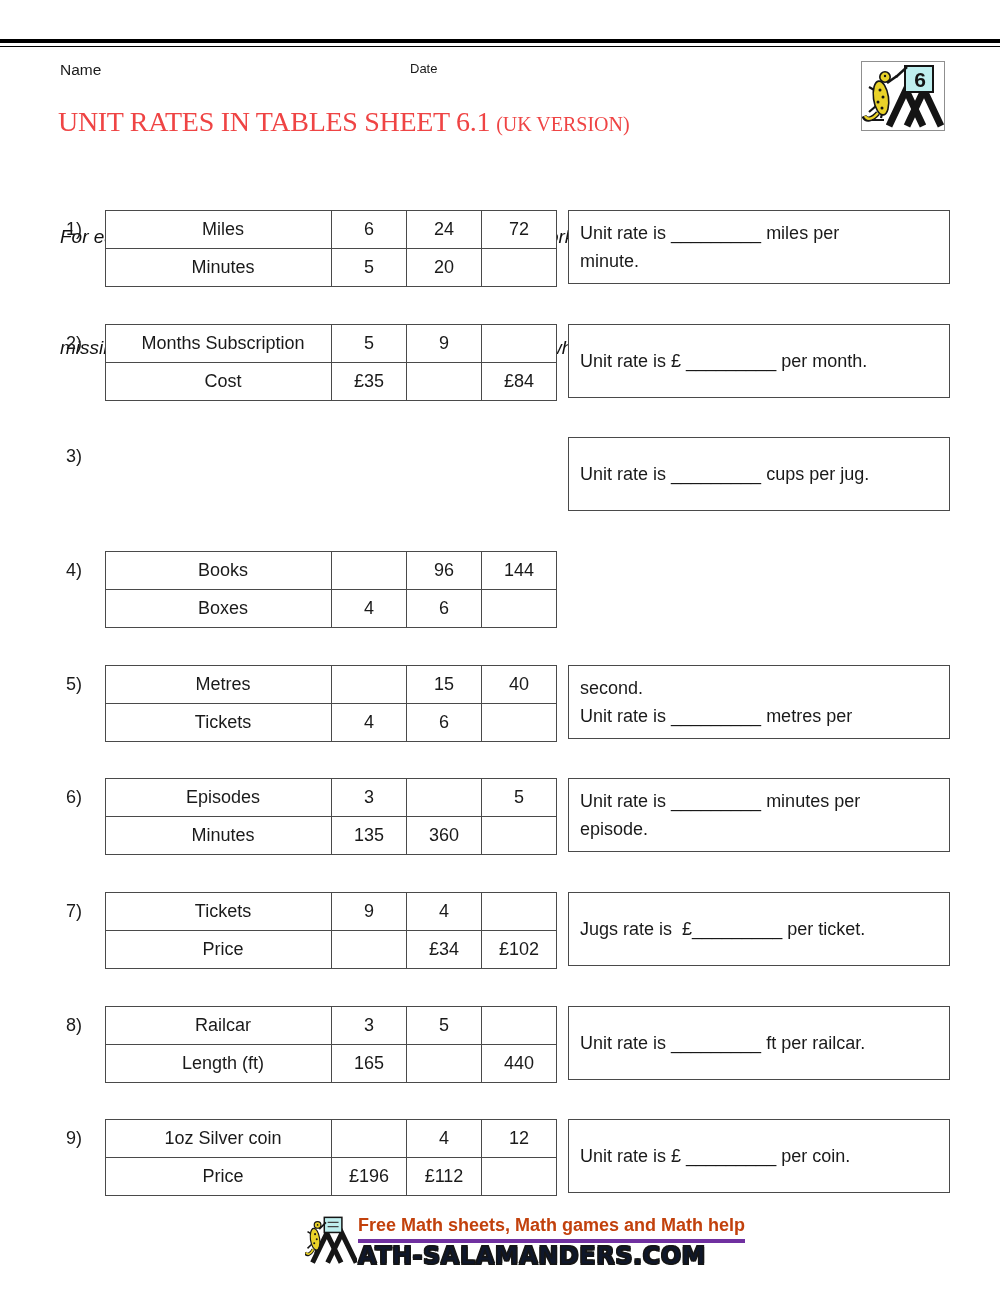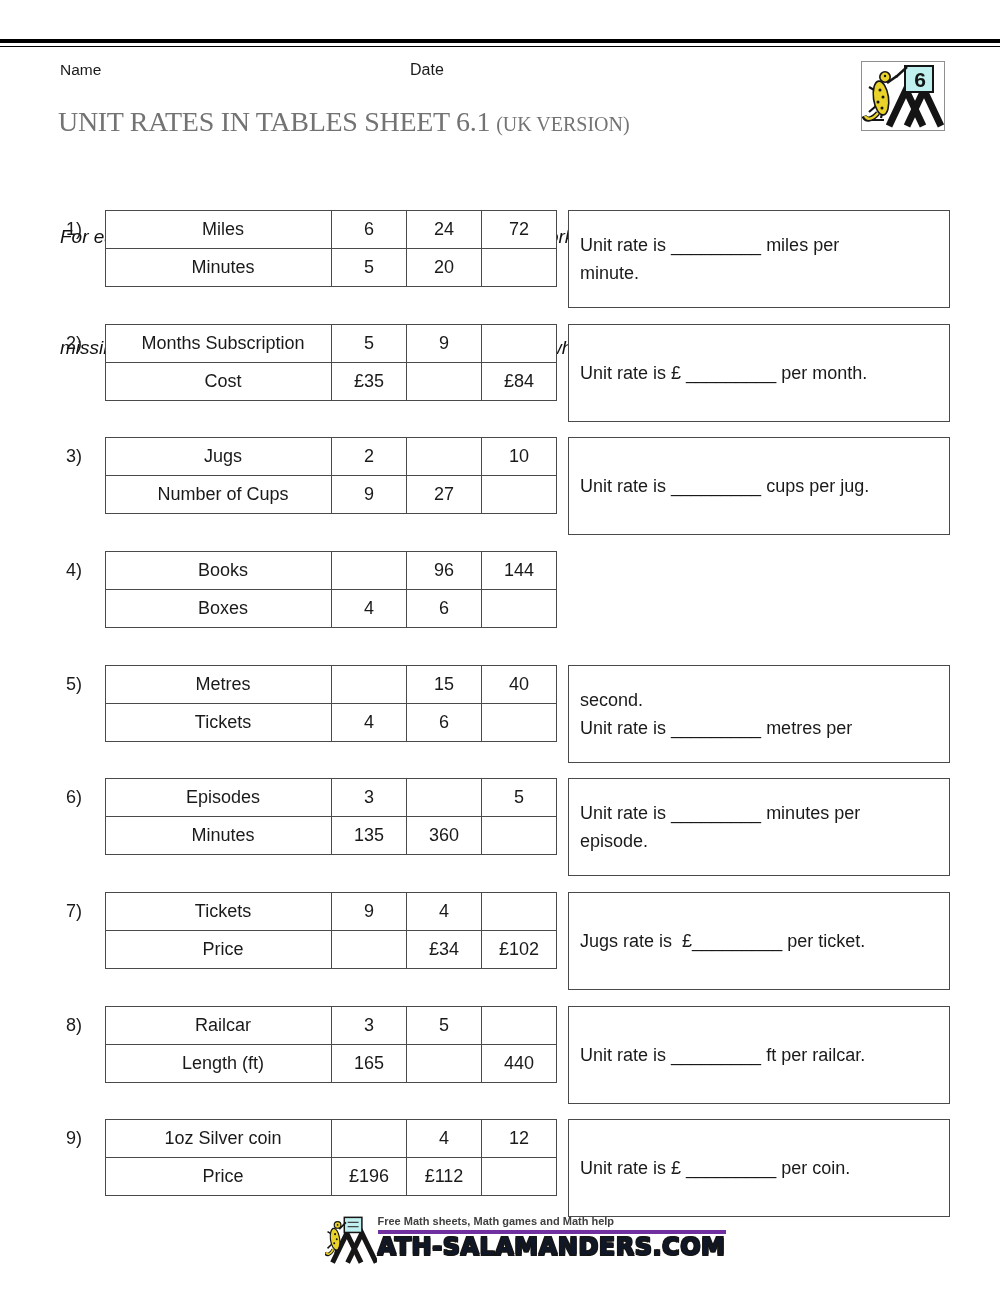--- a/index.html
+++ b/index.html
@@ -4,60 +4,60 @@
 <style>
   html,body{margin:0;padding:0;background:#fff;}
   .page{position:relative;width:1000px;height:1294px;background:#ffffff;
         font-family:"Liberation Sans",sans-serif;color:#1a1a1a;overflow:hidden;}
 
   
   .toprule{position:absolute;left:0;top:39px;width:1000px;height:3px;
            border-top:4px solid #000;border-bottom:1px solid #000;}
 
   .name-label{position:absolute;left:60px;top:61px;font-size:15.5px;}
-  .date-label{position:absolute;left:410px;top:61px;font-size:16px;}
+  .date-label{position:absolute;left:410px;top:61px;font-size:13px;}
 
   
   .badge{position:absolute;left:861px;top:61px;width:82px;height:68px;
          border:1px solid #8f8f8f;background:#fff;}
   .badge svg{display:block;}
 
   .title{position:absolute;left:58px;top:106px;font-family:"Liberation Serif",serif;
-         font-size:28px;color:#737373;letter-spacing:-0.3px;white-space:nowrap;}
+         font-size:28px;color:#ef4444;letter-spacing:-0.3px;white-space:nowrap;}
   .title .suffix{font-size:20px;margin-left:6px;letter-spacing:0;}
 
   .instructions{position:absolute;left:60px;top:144px;font-style:italic;
                 font-size:19px;line-height:37px;color:#111;white-space:pre-wrap;}
 
   
   .qgroup{position:absolute;left:0;width:1000px;height:80px;}
   .qg0{top:210px}.qg1{top:324px}.qg2{top:437px}.qg3{top:551px}.qg4{top:665px}
   .qg5{top:778px}.qg6{top:892px}.qg7{top:1006px}.qg8{top:1119px}
 
   .qnum{position:absolute;left:66px;top:0;width:34px;height:39px;line-height:39px;
         font-size:18px;}
   table.qtable{position:absolute;left:105px;top:0;border-collapse:collapse;
                table-layout:fixed;width:440px;background:#fff;}
   .qtable td{border:1px solid #4a4a4a;height:37px;font-size:18px;color:#1a1a1a;
              padding:0;overflow:hidden;}
   td.lbl{width:216px;text-align:center;padding-left:9px;}
   td.val{width:74px;text-align:center;}
 
-  .ansbox{position:absolute;left:568px;top:0;width:382px;height:98px;
+  .ansbox{position:absolute;left:568px;top:0;width:382px;height:74px;
           border:1px solid #4a4a4a;box-sizing:border-box;background:#fff;
           display:flex;flex-direction:column;justify-content:center;
           padding-left:11px;padding-right:6px;}
   .ansline{font-size:18px;line-height:28px;white-space:pre-wrap;}
 
   
   .footer{position:absolute;left:25px;top:1210px;width:1000px;
           display:flex;justify-content:center;align-items:flex-start;}
   .flogo{width:52px;height:56px;margin-top:2px;flex:none;}
   .fcol{margin-left:1px;}
-  .tagline{font-size:11px;font-weight:bold;color:#404040;padding-top:5px;}
+  .tagline{font-size:18px;font-weight:bold;color:#c2410c;padding-top:5px;}
   .purple-bar{height:4px;background:#7030a0;margin-top:3px;}
   .sitename{font-family:"DejaVu Sans",sans-serif;font-weight:900;font-size:24px;
             letter-spacing:0.5px;line-height:27px;margin-top:0;color:#0f172a;
             -webkit-text-stroke:1.2px #161616;
             text-shadow:-1px -1px 0 #161616,1px -1px 0 #161616,
                         -1px 1px 0 #161616,1px 1px 0 #161616;
             white-space:nowrap;}
 </style>
 </head>
 <body>
@@ -147,36 +147,20 @@
     </tbody>
       </table>
     <div class="ansbox">
       <div class="ansline">Unit rate is £ _________ per month.</div>
       <div class="ansline"></div>
     </div>
   </div>
 
   <div class="qgroup qg2">
     <div class="qnum">3)</div>
-    <table class="qtable">
-      <tbody>
-          <tr>
-        <td class="lbl">Jugs</td>
-        <td class="val">2</td>
-        <td class="val"></td>
-        <td class="val">10</td>
-      </tr>
-      <tr>
-        <td class="lbl">Number of Cups</td>
-        <td class="val">9</td>
-        <td class="val">27</td>
-        <td class="val"></td>
-      </tr>
-    </tbody>
-      </table>
     <div class="ansbox">
       <div class="ansline">Unit rate is _________ cups per jug.</div>
       <div class="ansline"></div>
     </div>
   </div>
 
   <div class="qgroup qg3">
     <div class="qnum">4)</div>
     <table class="qtable">
       <tbody>

